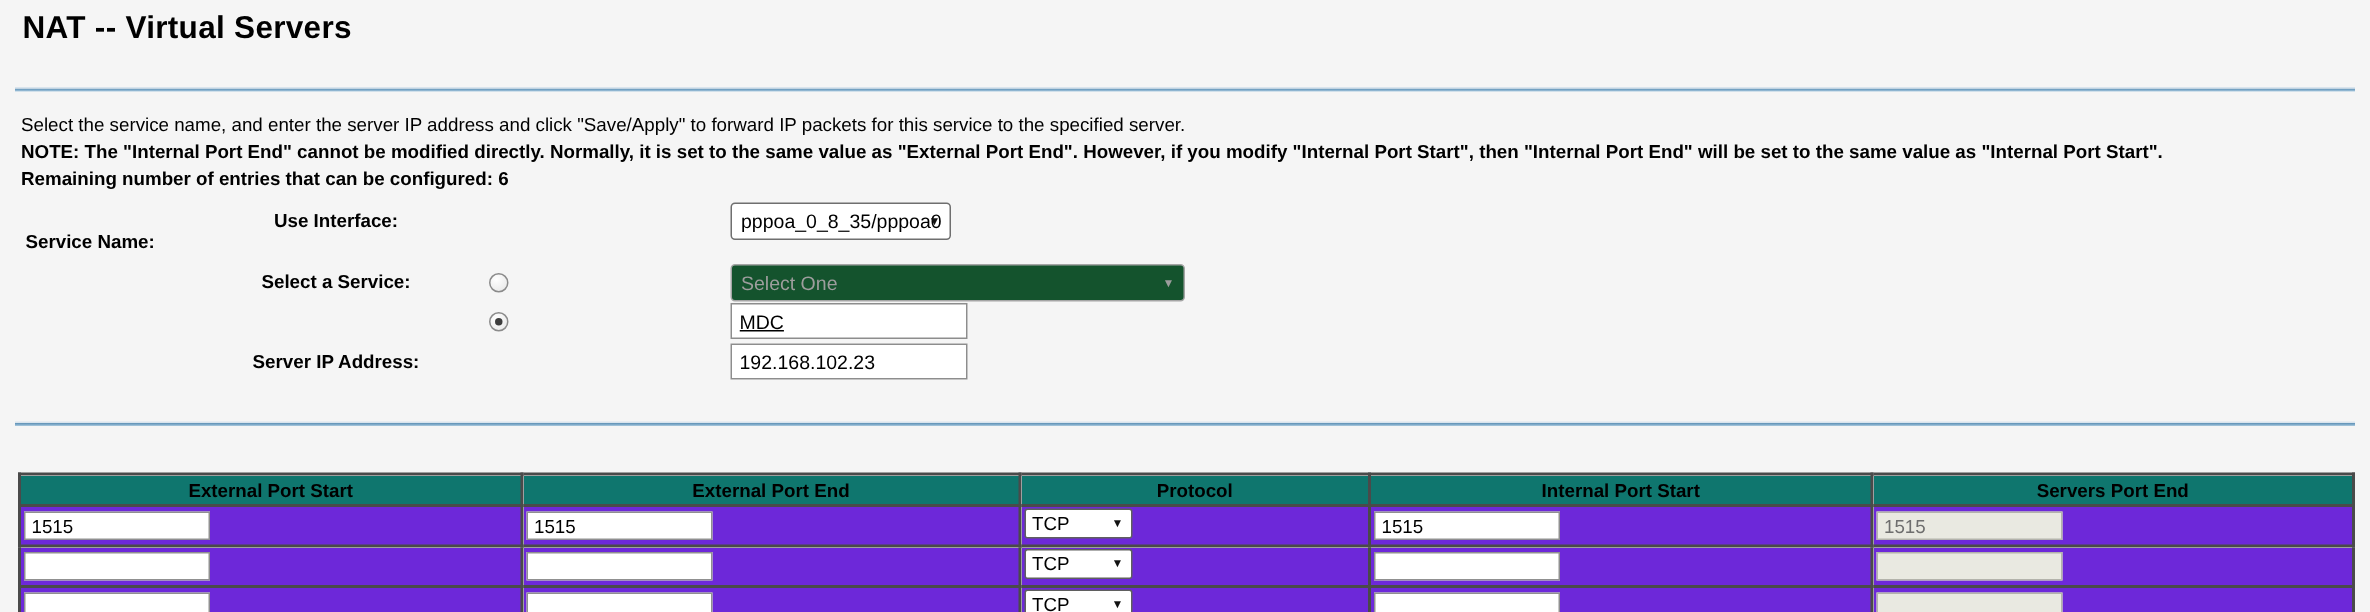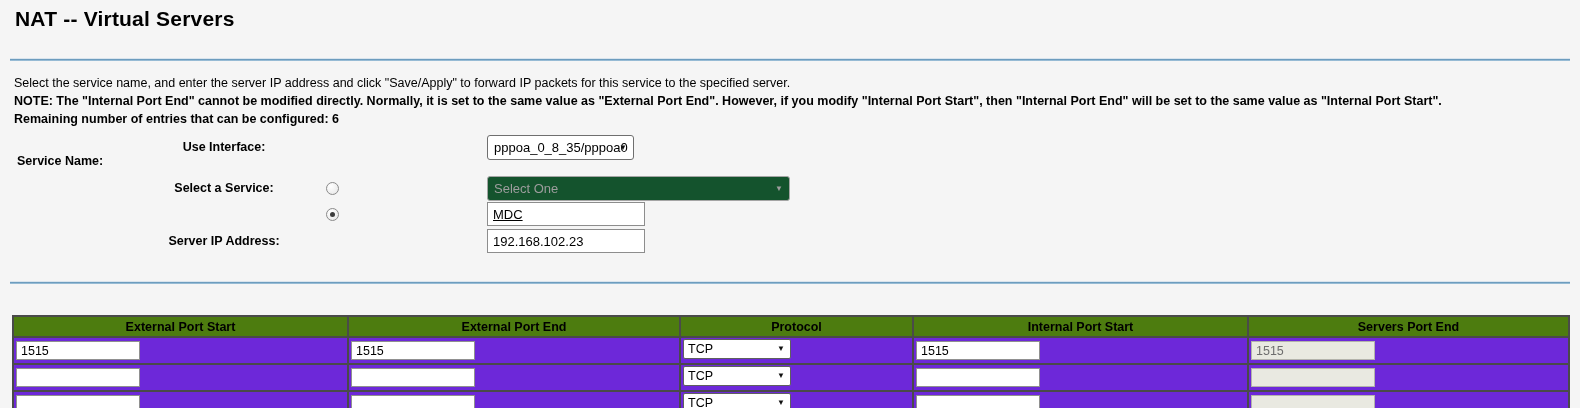--- a/index.html
+++ b/index.html
@@ -94,33 +94,33 @@
     position: absolute; left: 12px; top: 315px; width: 1556px;
     border-collapse: collapse; table-layout: fixed;
     border: 2px solid #3f3f3f;
   }
   .ports-table th, .ports-table td {
     border: 2px solid #4a4a4a;
     font-size: 12.5px; overflow: hidden;
   }
   .ports-table th {
     font-weight: bold; text-align: center; height: 21px;
-    background: #4d7c0f; padding: 0; margin-top: 20px;
+    background: #0f766e; padding: 0; margin-top: 20px;
   }
   .ports-table td { height: 21px; padding: 1px 0 1px 2px; background: #6d28d9; }
   .cell-input {
     width: 124px; height: 19px;
     border: 1px solid #909090; background: #fff;
     font-family: "Liberation Sans", "DejaVu Sans", sans-serif;
     font-size: 12.5px; padding: 0 4px; display: block;
   }
   .cell-input:disabled, .cell-input.disabled {
     background: #e9e9e1; color: #6e6e6e; border-color: #b3b3ab;
   }
-  .sel.proto { height: 20px; line-height: 18px; width: 108px; font-size: 12.5px;
+  .sel.proto { height: 20px; line-height: 18px; width: 72px; font-size: 12.5px;
     border-radius: 2px; border-color: #5f5f5f; padding-left: 4px; }
   .sel.proto .arrow { right: 5px; }
 </style>
 </head>
 <body>
 
 <div class="page">
 
   <h1 class="page-title">NAT -- Virtual Servers</h1>
 

